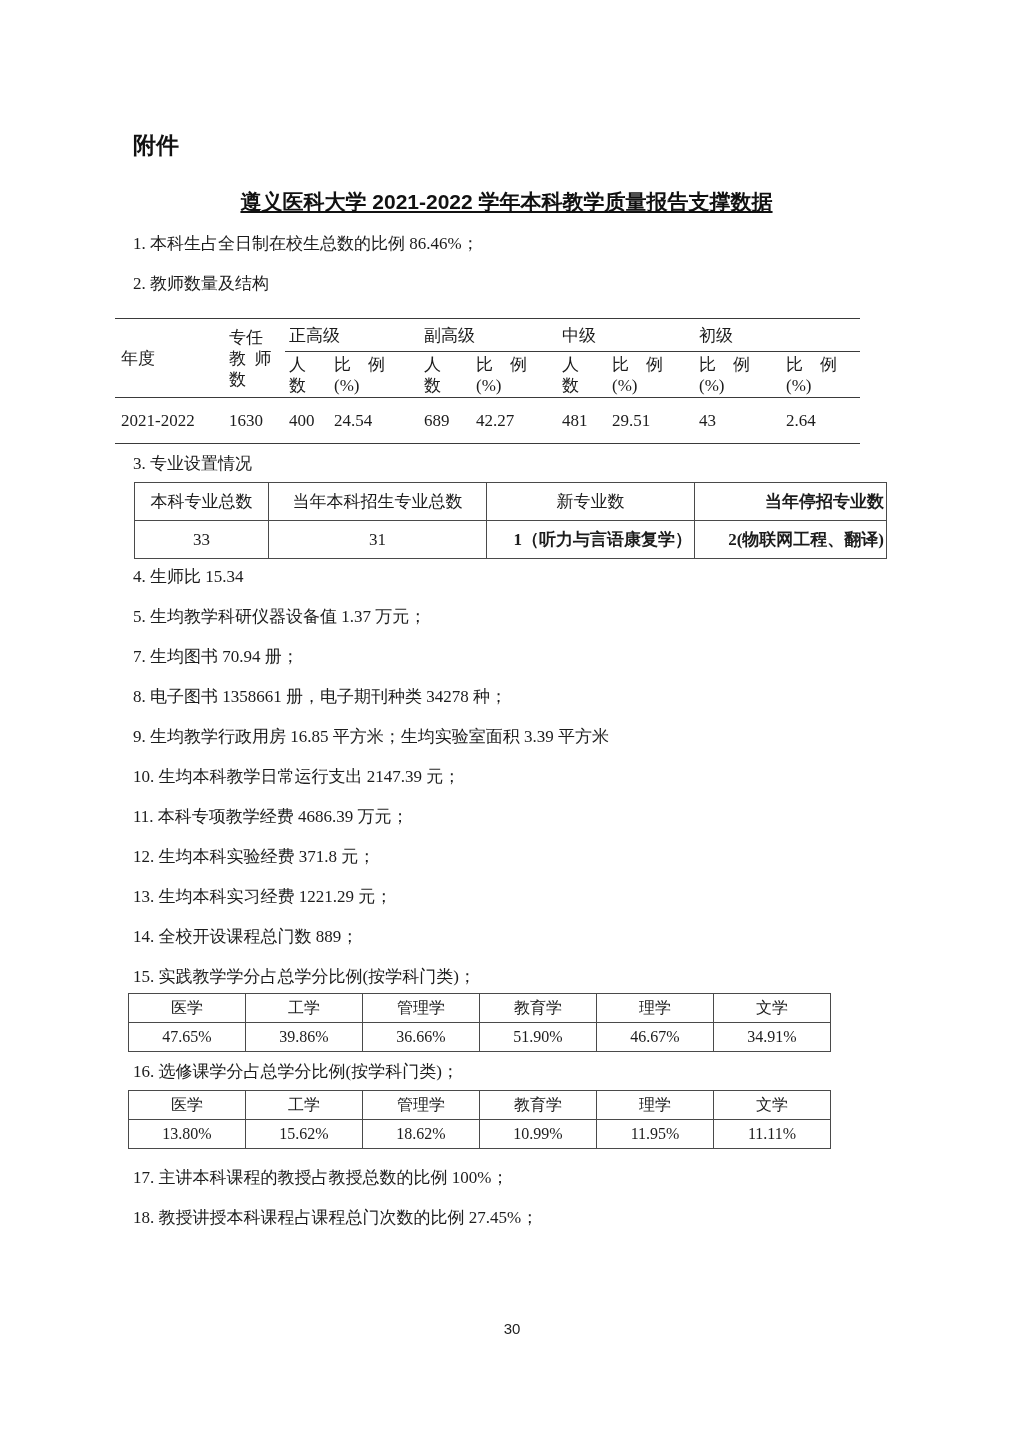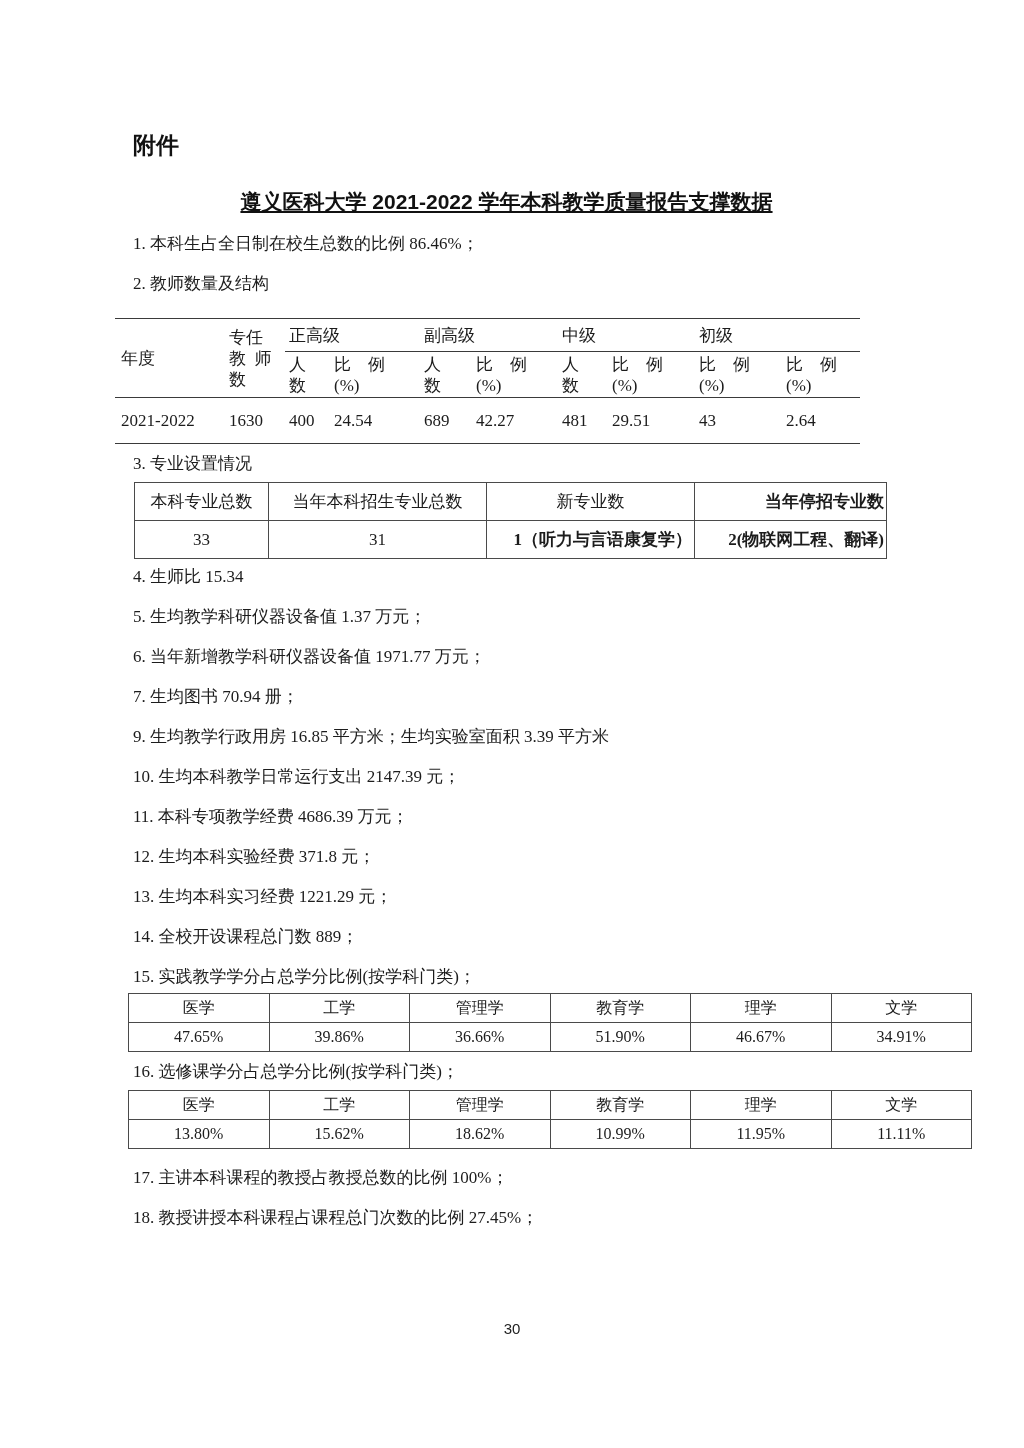--- a/index.html
+++ b/index.html
@@ -44,21 +44,21 @@
 
   
   table.mj {
     width:752px; margin:7px 0 0 19px; border-collapse:collapse; table-layout:fixed;
     font-size:17px;
   }
   table.mj td { border:1.5px solid #4a4a4a; text-align:center; height:37px; padding:0 2px; }
   table.mj td.left { text-align:right; padding-left:8px;font-weight:bold; }
 
   table.pct {
-    width:844px; border-collapse:collapse; table-layout:fixed; font-size:16px;
+    width:703px; border-collapse:collapse; table-layout:fixed; font-size:16px;
     margin-left:13px;
     border-radius:29px;
   }
   table.pct.mt5 { margin-top:5px; }
   table.pct.mt7 { margin-top:7px; }
   table.pct td { border:1.5px solid #4a4a4a; text-align:center; height:26px; }
 
   .page-number {
     position:absolute; left:0; top:1320px; width:100%; text-align:center;
     font-family:"Liberation Sans","DejaVu Sans",sans-serif; font-size:15px; color:#222;
@@ -153,22 +153,22 @@
         <td>33</td>
         <td>31</td>
         <td class="left">1（听力与言语康复学）</td>
         <td class="left">2(物联网工程、翻译)</td>
       </tr>
     </tbody>
       </table>
 
     <p class="item mt6">4. 生师比 15.34</p>
     <p class="item">5. 生均教学科研仪器设备值 1.37 万元；</p>
-    <p class="item">6. 当年新增教学科研仪器设备值 1971.77 万元；</p>
     <p class="item">7. 生均图书 70.94 册；</p>
+    <p class="item">8. 电子图书 1358661 册，电子期刊种类 34278 种；</p>
     <p class="item">9. 生均教学行政用房 16.85 平方米；生均实验室面积 3.39 平方米</p>
     <p class="item">10. 生均本科教学日常运行支出 2147.39 元；</p>
     <p class="item">11. 本科专项教学经费 4686.39 万元；</p>
     <p class="item">12. 生均本科实验经费 371.8 元；</p>
     <p class="item">13. 生均本科实习经费 1221.29 元；</p>
     <p class="item">14. 全校开设课程总门数 889；</p>
     <p class="item mb5">15. 实践教学学分占总学分比例(按学科门类)；</p>
 
     <table class="pct mt5">
       <tbody>

